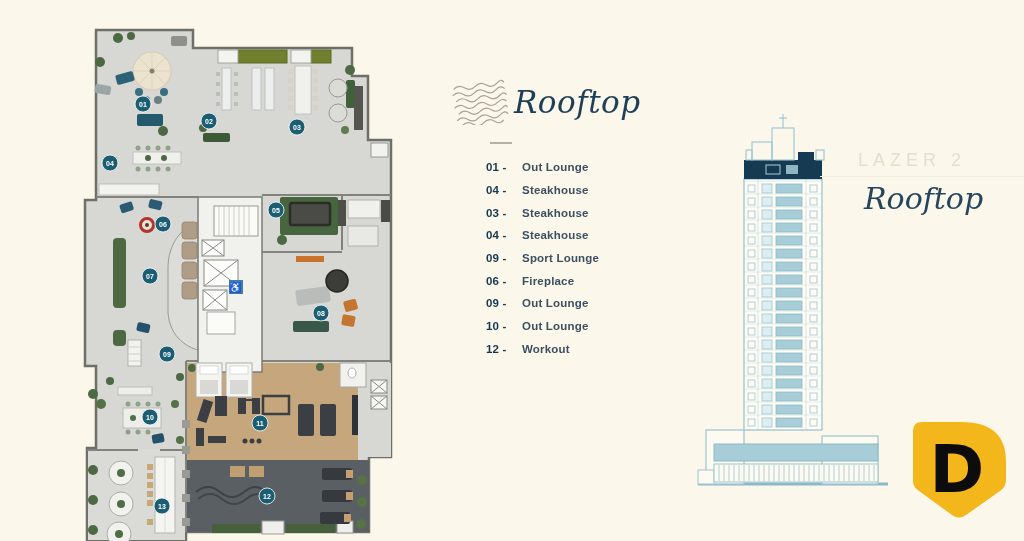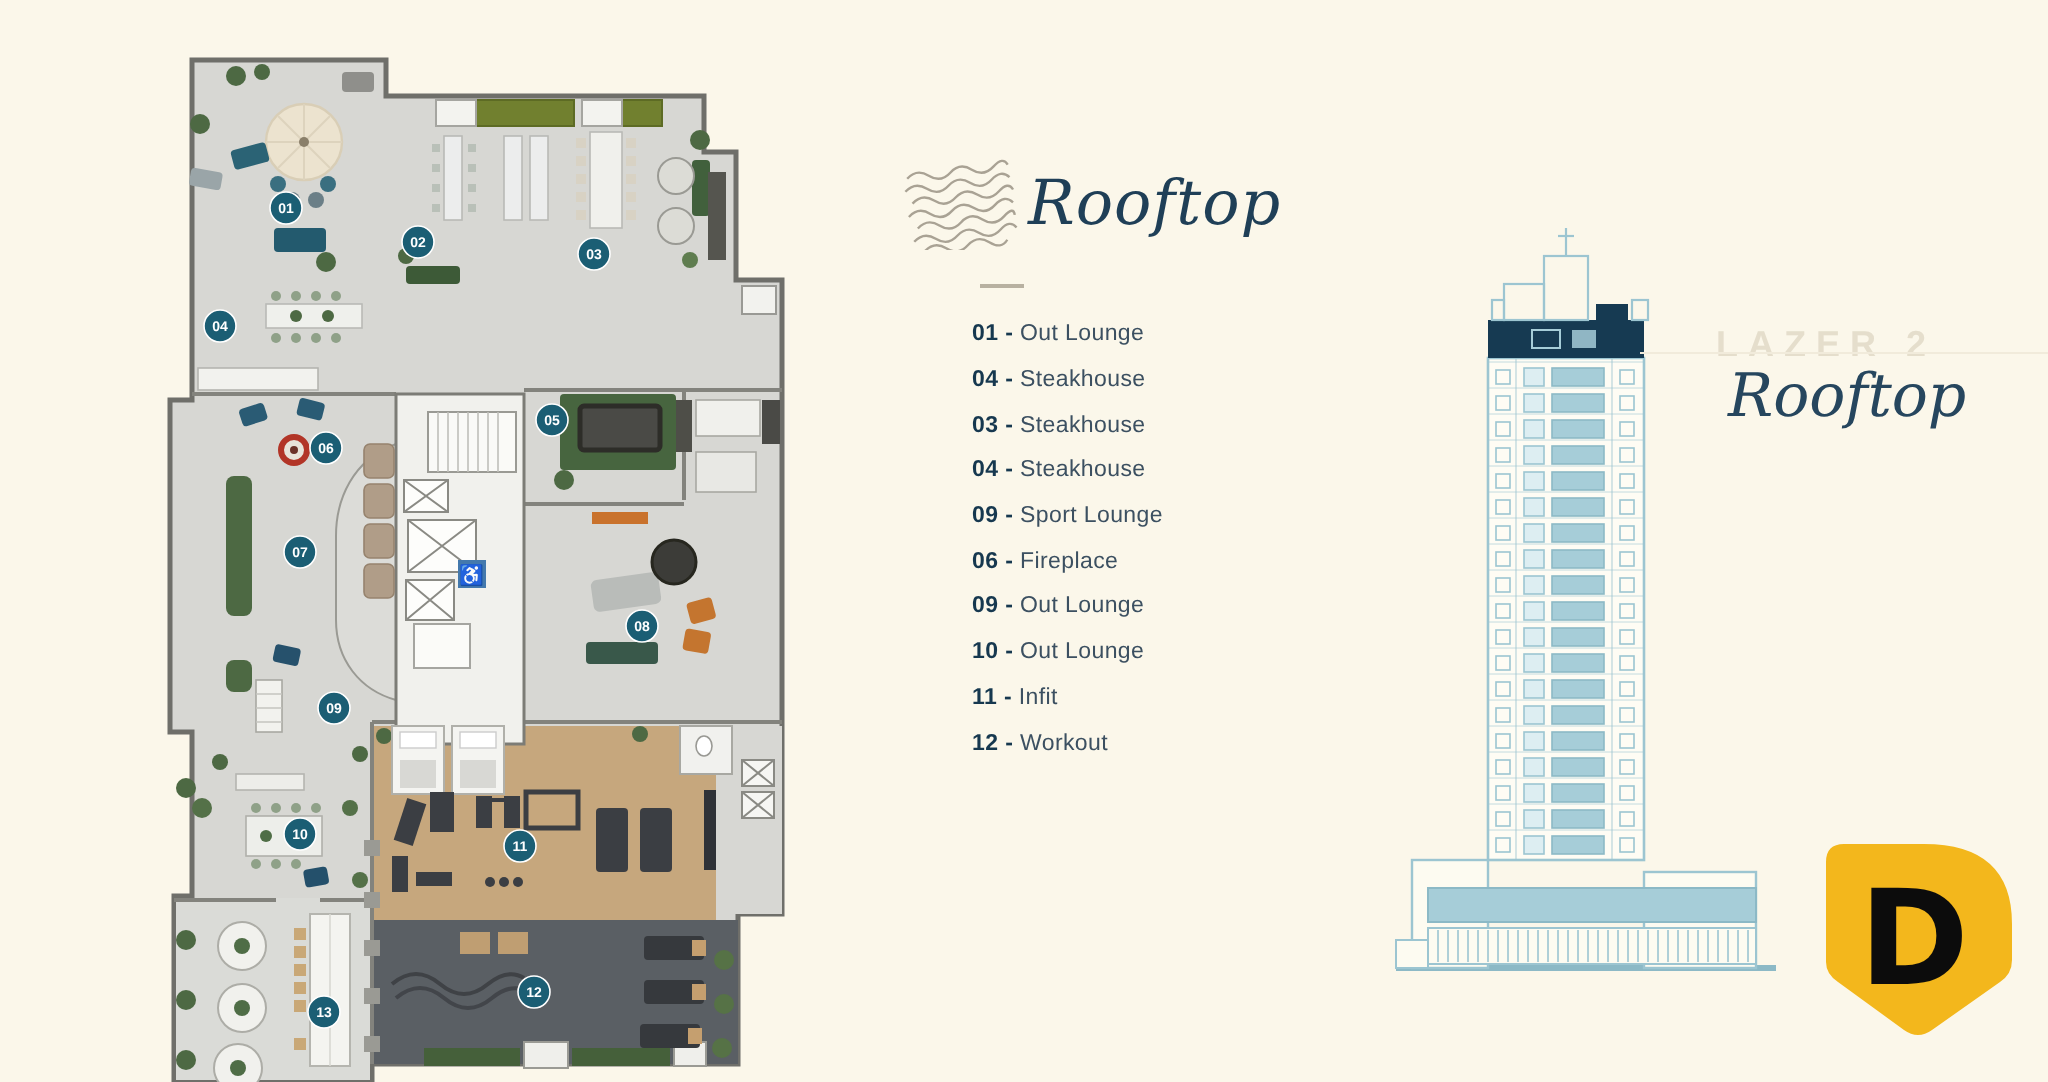--- a/index.html
+++ b/index.html
@@ -9,27 +9,27 @@
   .scene{position:absolute;left:0;top:0;}
 
   
   .legend{position:absolute;left:452px;top:76px;width:250px;}
   .legend-header{display:flex;align-items:center;gap:4px;height:52px;}
   .legend-header h1{margin:0;font-family:"DejaVu Serif","Liberation Serif",serif;
     font-style:italic;font-weight:500;font-size:31px;color:#1f3f57;letter-spacing:.5px;}
   .waves{flex:0 0 auto;}
   .legend-divider{width:22px;height:2px;background:#b8b1a1;margin:14px 0 0 38px;}
   .legend-list{list-style:none;margin:12px 0 0 34px;padding:0;}
-  .legend-list li{height:22.7px;display:flex;align-items:center;font-size:11.5px;letter-spacing:.2px;}
+  .legend-list li{height:22.7px;display:flex;align-items:center;font-size:11.5px;letter-spacing:.2px;gap:12px;}
   .legend-list .num{font-weight:700;color:#16384f;white-space:pre;}
-  .legend-list .lbl{color:#3c5061;font-weight:400;}
+  .legend-list .lbl{color:#3c5061;font-weight:700;}
 
   
-  .lazer{position:absolute;left:858px;top:150px;font-size:18px;font-weight:700;
-    letter-spacing:5px;color:#e5decc;margin-top:12px;}
+  .lazer{position:absolute;left:858px;top:150px;font-size:18px;font-weight:400;
+    letter-spacing:5px;color:#e5decc;}
   .right-rule{position:absolute;left:820px;top:176px;width:204px;height:1px;background:#f1ebdb;}
   .right-title{position:absolute;left:864px;top:181px;font-family:"DejaVu Serif","Liberation Serif",serif;
     font-style:italic;font-size:30px;color:#26465e;}
 </style>
 </head>
 <body>
 
 <div class="stage">
 
   <svg class="scene" width="1024" height="541" viewBox="0 0 1024 541">
@@ -587,24 +587,20 @@
         </li>
         <li>
           <span class="num">09 - </span>
           <span class="lbl">Out Lounge</span>
         </li>
         <li>
           <span class="num">10 - </span>
           <span class="lbl">Out Lounge</span>
         </li>
         <li>
-          <span class="num">11 - </span>
-          <span class="lbl">Infit</span>
-        </li>
-        <li>
           <span class="num">12 - </span>
           <span class="lbl">Workout</span>
         </li>
       </ul>
   </div>
 
   <div class="lazer">LAZER 2</div>
   <div class="right-rule"></div>
   <div class="right-title">Rooftop</div>
 

